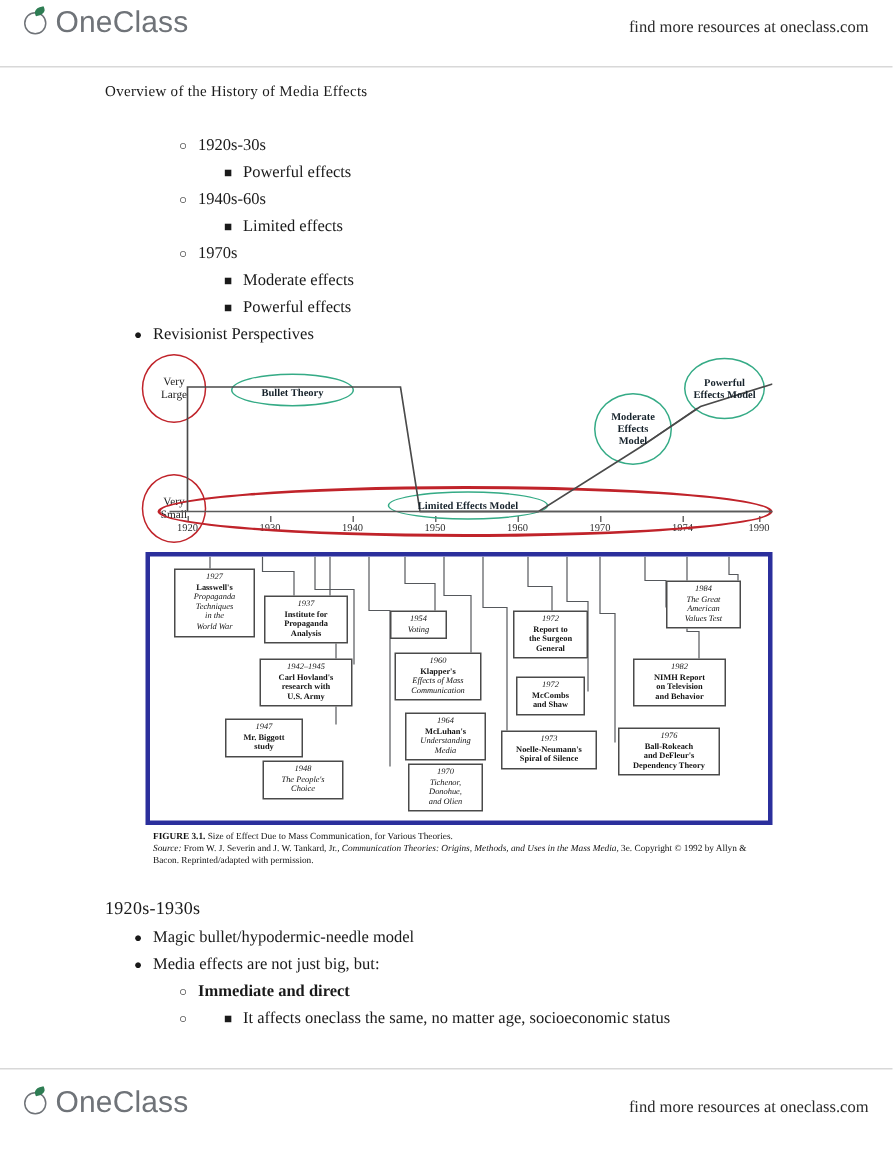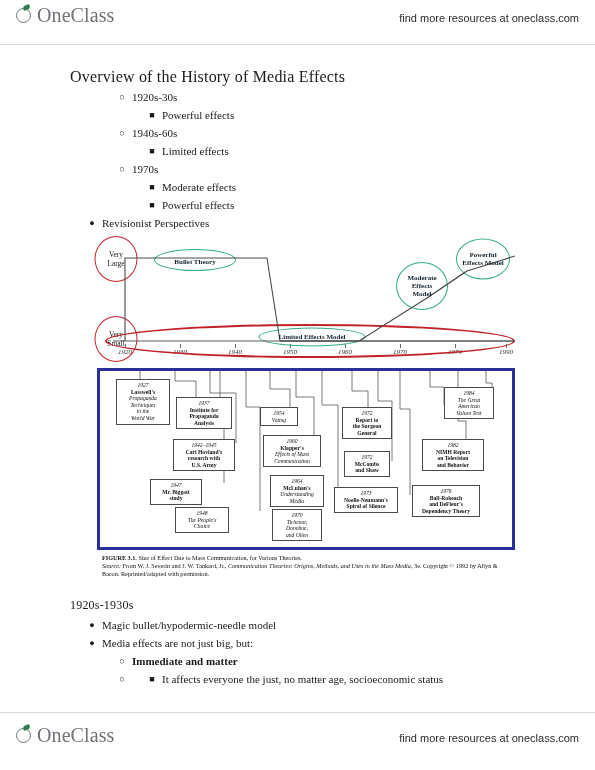--- a/index.html
+++ b/index.html
@@ -21,48 +21,48 @@
   .logo .mark{position:relative;width:19px;height:19px;}
   .logo .mark .ring{
     position:absolute;left:0;top:2px;width:15px;height:15px;border-radius:50%;
     border:1.6px solid #6f7378;box-sizing:border-box;
   }
   .logo .mark .leaf{
     position:absolute;left:7px;top:-1px;width:7px;height:5px;
     background:#2e7d53;border-radius:60% 10% 60% 10%;transform:rotate(-18deg);
   }
   .logo .wordmark{
-    font-family:Liberation Serif, serif;
+    font-family:Liberation Sans, sans-serif;
     font-size:20px;color:#6f7378;letter-spacing:.1px;margin-left:-14px;
     padding-left:16px;line-height:19px;
   }
   .promo{
     position:absolute;right:16px;top:12px;
-    font-family:Liberation Sans, sans-serif;font-size:11px;color:#2b2b2b;
-  }
-  .h-title{position:absolute;left:70px;top:68px;font-size:16px;letter-spacing:.2px;}
+    font-family:Liberation Serif, serif;font-size:11px;color:#2b2b2b;
+  }
+  .h-title{position:absolute;left:70px;top:56px;font-size:10px;letter-spacing:.2px;}
   .outline{position:absolute;left:70px;}
   .li{position:relative;font-size:11px;line-height:18px;white-space:nowrap;}
   .li .bul{position:absolute;left:0;top:0;width:16px;text-align:center;font-size:9px;}
   .li .txt{display:inline-block;padding-left:18px;}
   .lvl1{margin-left:14px;}
   .lvl2{margin-left:44px;}
   .lvl3{margin-left:74px;}
   .b-disc::before{content:"\25CF";}
   .b-circ::before{content:"\25CB";}
   .b-sq::before{content:"\25A0";}
   .bold .txt{font-weight:bold;}
 
   
   .figure{position:absolute;left:97px;top:238px;width:418px;height:360px;}
 
   .chart{position:absolute;left:0;top:0;width:418px;height:128px;}
   .tick{position:absolute;width:1px;height:4px;background:#6a6a6a;top:106px;}
   .ticklbl{position:absolute;top:110px;font-size:7px;color:#2f2f2f;
-           transform:translateX(-50%);white-space:nowrap;font-style:italic;}
+           transform:translateX(-50%);white-space:nowrap;}
 
   .ylbl{
     position:absolute;text-align:center;font-size:7.5px;line-height:8.5px;
     color:#1a1a1a;transform:translate(-50%,-50%);white-space:nowrap;font-family:Liberation Serif, serif;
   }
   .ell-red{
     position:absolute;border:1.7px solid #c0232a;border-radius:50%;
     transform:translate(-50%,-50%);box-sizing:border-box;
   }
   .ell-grn{
@@ -297,23 +297,23 @@
       <span>From W. J. Severin and J. W. Tankard, Jr.,</span>
       <i>Communication Theories: Origins, Methods, and Uses in the Mass Media,</i>
       <span>3e. Copyright © 1992 by Allyn &amp; Bacon. Reprinted/adapted with permission.</span>
     </div>
   </div>
 
   <div class="h-title" style="top:598px;font-size:12px;">1920s-1930s</div>
   <div class="outline" id="outline2" style="top:616px;">
       <div class="li lvl1"><span class="bul b-disc"></span><span class="txt">Magic bullet/hypodermic-needle model</span></div>
       <div class="li lvl1"><span class="bul b-disc"></span><span class="txt">Media effects are not just big, but:</span></div>
-      <div class="li lvl2 bold"><span class="bul b-circ"></span><span class="txt">Immediate and matter</span></div>
+      <div class="li lvl2 bold"><span class="bul b-circ"></span><span class="txt">Immediate and direct</span></div>
       <div class="li lvl2 bold"><span class="bul b-circ"></span></div>
-      <div class="li lvl3"><span class="bul b-sq"></span><span class="txt">It affects everyone the just, no matter age, socioeconomic status</span></div>
+      <div class="li lvl3"><span class="bul b-sq"></span><span class="txt">It affects oneclass the same, no matter age, socioeconomic status</span></div>
     </div>
 
   <div class="rule bot"></div>
   <div class="brandbar bot">
     <div class="logo" style="top:14px;">
       <span class="mark">
         <span class="ring"></span>
           <span class="leaf"></span>
       </span>
       <span class="wordmark">OneClass</span>

